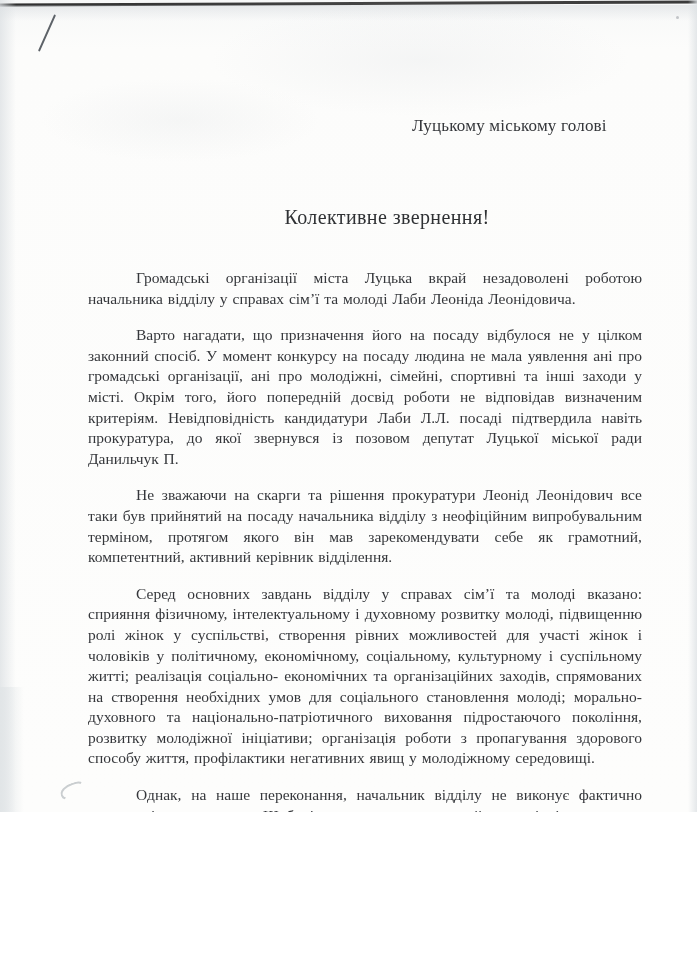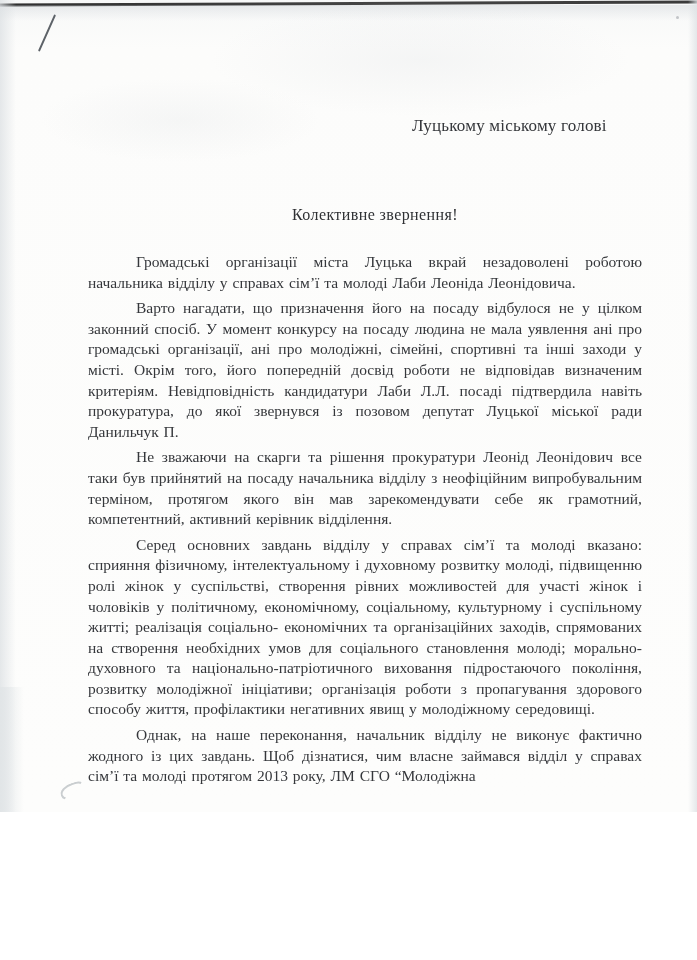--- a/index.html
+++ b/index.html
@@ -92,40 +92,40 @@
     position: absolute;
     left: 412px;
     top: 112px;
     color: #34363a;
     font-size: 17px;
     line-height: 28px;
     letter-spacing: 0.2px;
   }
   .doc-title {
     position: absolute;
-    left: 102px;
+    left: 114px;
     top: 206px;
     width: 546px;
     text-align: center;
     color: #2f3134;
-    font-size: 16px;
+    font-size: 20px;
     letter-spacing: 0.4px;
   }
   .body-text {
     position: absolute;
     left: 88px;
     top: 252px;
     width: 554px;
     color: #35373b;
     font-size: 15.5px;
     line-height: 20.6px;
     text-align: justify;
   }
   .body-text p {
-    margin: 0 0 5px 0;
+    margin: 16px 0 5px 0;
     text-indent: 48px;
     word-spacing: 1px;
   }
 </style>
 </head>
 <body>
 
 <div class="scan-page">
 
   <div class="top-edge"></div>

